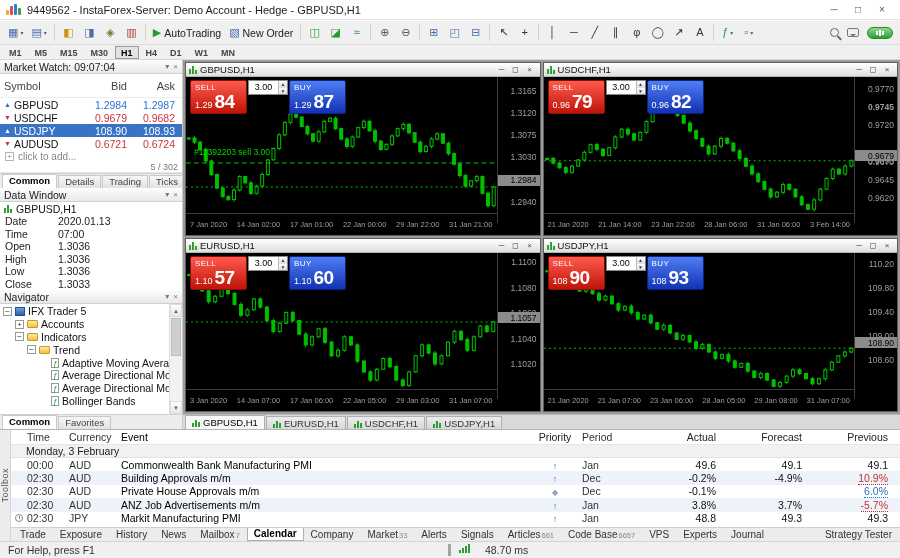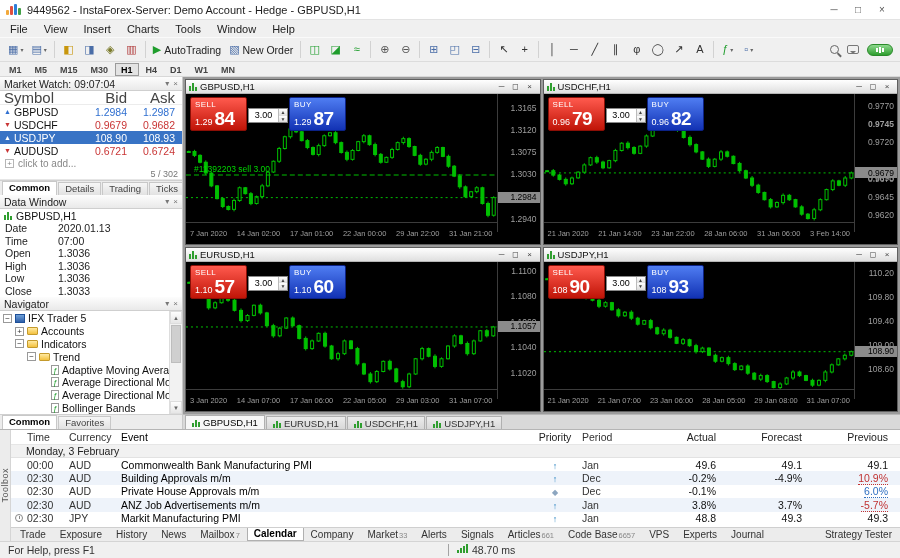--- a/index.html
+++ b/index.html
@@ -40,21 +40,21 @@
 .tf.active{background:#e3e3e3;border:1px solid #9a9a9a;color:#000}
 
 .mainrow{flex:1;display:flex;min-height:0}
 .leftcol{width:183px;flex:0 0 183px;display:flex;flex-direction:column;border-right:1px solid #c8c8c8;background:#fff;min-height:0;overflow:hidden}
 .panel-header{height:14px;flex:0 0 14px;background:linear-gradient(#fdfdfd,#e9e9e9);border-bottom:1px solid #cfcfcf;display:flex;align-items:center;padding:0 4px;font-size:10.5px;color:#222}
 .ph-btns{margin-left:auto;display:flex;gap:4px;color:#777;font-size:8px}
 .tabsbar{height:15px;flex:0 0 15px;display:flex;align-items:flex-end;background:#ececec;border-top:1px solid #d0d0d0;padding:0 2px;gap:1px}
 .tabsbar .tab{font-size:9.5px;color:#444;padding:0 6px;border:1px solid #c8c8c8;border-bottom:none;background:linear-gradient(#f6f6f6,#e2e2e2);height:13px;line-height:12px}
 .tabsbar .tab.active{background:#fff;color:#000;height:14px;font-weight:bold}
 
-.mw-colhdr{display:flex;height:14px;align-items:center;border-bottom:1px solid #ececec;color:#444;font-size:15px}
+.mw-colhdr{display:flex;height:24px;align-items:center;border-bottom:1px solid #ececec;color:#444;font-size:11px}
 .c-sym{width:76px;padding-left:4px;display:flex;align-items:center}
 .c-bid{width:54px;text-align:right;padding-right:3px}
 .c-ask{width:49px;text-align:right;padding-right:4px}
 .mw-row{display:flex;height:13px;align-items:center;font-size:10.5px}
 .mw-row .arr{font-size:7px;width:10px;display:inline-block}
 .mw-row.up .arr,.mw-row.up .num{color:#2f6fd0}
 .mw-row.down .arr,.mw-row.down .num{color:#c93535}
 .mw-row.selected{background:#3873c5;color:#fff}
 .mw-row.selected .arr,.mw-row.selected .num{color:#fff}
 .mw-add{height:12px;display:flex;align-items:center;color:#888;font-size:10px;padding-left:5px;gap:4px}
@@ -96,21 +96,21 @@
 .cw-pos-label{position:absolute;font-size:8.5px;color:#00d800;white-space:nowrap;z-index:3}
 
 .tw{position:absolute;top:3px;left:4px;display:flex;align-items:flex-start;z-index:4}
 .tw-btn{width:57px;height:34px;border-radius:2px;color:#fff;padding:2px 4px;display:flex;flex-direction:column;justify-content:space-between}
 .tw-sell{background:linear-gradient(#ff5a4e,#c01407);border:1px solid #8c0f06}
 .tw-buy{background:linear-gradient(#4f7df2,#1232b4);border:1px solid #0c2286;align-items:flex-start}
 .tw-lab{font-size:8px;font-weight:normal;letter-spacing:.4px}
 .tw-price{display:flex;align-items:flex-end;gap:2px;line-height:1}
 .tw-pre{font-size:9px;margin-bottom:1px}
 .tw-big{font-size:19px;font-weight:bold;letter-spacing:-.5px}
-.tw-mid{width:40px;display:flex;flex-direction:column;align-items:center;margin:11px 1px}
+.tw-mid{width:40px;display:flex;flex-direction:column;align-items:center;margin:0 1px}
 .tw-lot{width:40px;height:15px;background:#fff;border:1px solid #888;display:flex;align-items:stretch;font-size:9px;color:#000}
 .tw-lot-val{flex:1;text-align:center;line-height:13px}
 .tw-spin{width:9px;display:flex;flex-direction:column;border-left:1px solid #bbb}
 .tw-spin span{flex:1;font-size:5px;line-height:6px;text-align:center;color:#444;background:linear-gradient(#fefefe,#ddd)}
 
 .charttabs{height:15px;flex:0 0 15px;background:#d9d9d9;border-top:1px solid #b8b8b8;display:flex;align-items:flex-end;padding:1px 2px 0}
 .ctab{display:flex;align-items:center;gap:3px;font-size:9.5px;color:#333;padding:0 6px;height:13px;border:1px solid #b0b0b0;border-bottom:none;background:linear-gradient(#ececec,#d8d8d8);margin-right:1px;white-space:nowrap}
 .ctab.active{background:#f7f7f7;height:14px;color:#000}
 
 .bottomrow{flex:0 0 112px;display:flex;border-top:1px solid #b5b5b5;background:#fff;min-height:0}
@@ -139,21 +139,21 @@
 
 .bottomtabs{height:14px;flex:0 0 14px;display:flex;align-items:flex-start;background:#ececec;border-top:1px solid #cfcfcf;padding:0 2px;font-size:10px}
 .btab{padding:0 6px;color:#333;display:flex;align-items:baseline;gap:1px;height:13px;line-height:12px;border:1px solid transparent;white-space:nowrap}
 .btab.active{background:#fff;border:1px solid #b0b0b0;border-top:none;font-weight:bold;color:#000}
 .btab .cnt{font-size:7.5px;color:#888}
 .bt-right{margin-left:auto;display:flex;align-items:center;gap:4px;padding:0 6px;color:#333;height:13px;line-height:12px}
 
 .statusbar{height:17px;flex:0 0 17px;display:flex;align-items:center;background:#f0f0f0;border-top:1px solid #d4d4d4;font-size:10.5px;color:#333}
 .sb-help{padding:0 8px;flex:0 0 448px}
 .sb-profile{flex:1;padding:0 10px;border-left:1px solid #dcdcdc}
-.sb-ping{display:flex;gap:4px;padding:0 8px;border-left:1px solid #a3a3a3}
+.sb-ping{display:flex;gap:15px;padding:0 8px;border-left:3px solid #a3a3a3}
 .sig{display:flex;align-items:flex-end;gap:1px;height:9px}
 .sig i{width:2px;background:#2f9e2f;display:block}
 </style>
 </head>
 <body>
 
 <div id="app">
 
   <div class="titlebar">
     <span class="logo">
@@ -163,29 +163,20 @@
         <i></i>
       </span>
     <span class="wtitle">9449562 - InstaForex-Server: Demo Account - Hedge - GBPUSD,H1</span>
     <span class="wbtns">
       <span class="wbtn">─</span>
       <span class="wbtn">□</span>
       <span class="wbtn">×</span>
     </span>
   </div>
 
-  <div class="menubar" id="menubar">
-      <div class="menu-item">File</div>
-      <div class="menu-item">View</div>
-      <div class="menu-item">Insert</div>
-      <div class="menu-item">Charts</div>
-      <div class="menu-item">Tools</div>
-      <div class="menu-item">Window</div>
-      <div class="menu-item">Help</div>
-    </div>
 
   <div class="toolbar">
     <span style="display:flex;align-items:center" id="toolbar-groups">
         <div class="tbtn">
           <span class="g" style="color: rgb(74, 109, 167);">▦</span>
           <span class="dd">▾</span>
         </div>
         <div class="tbtn">
           <span class="g" style="color: rgb(74, 109, 167);">▤</span>
           <span class="dd">▾</span>

